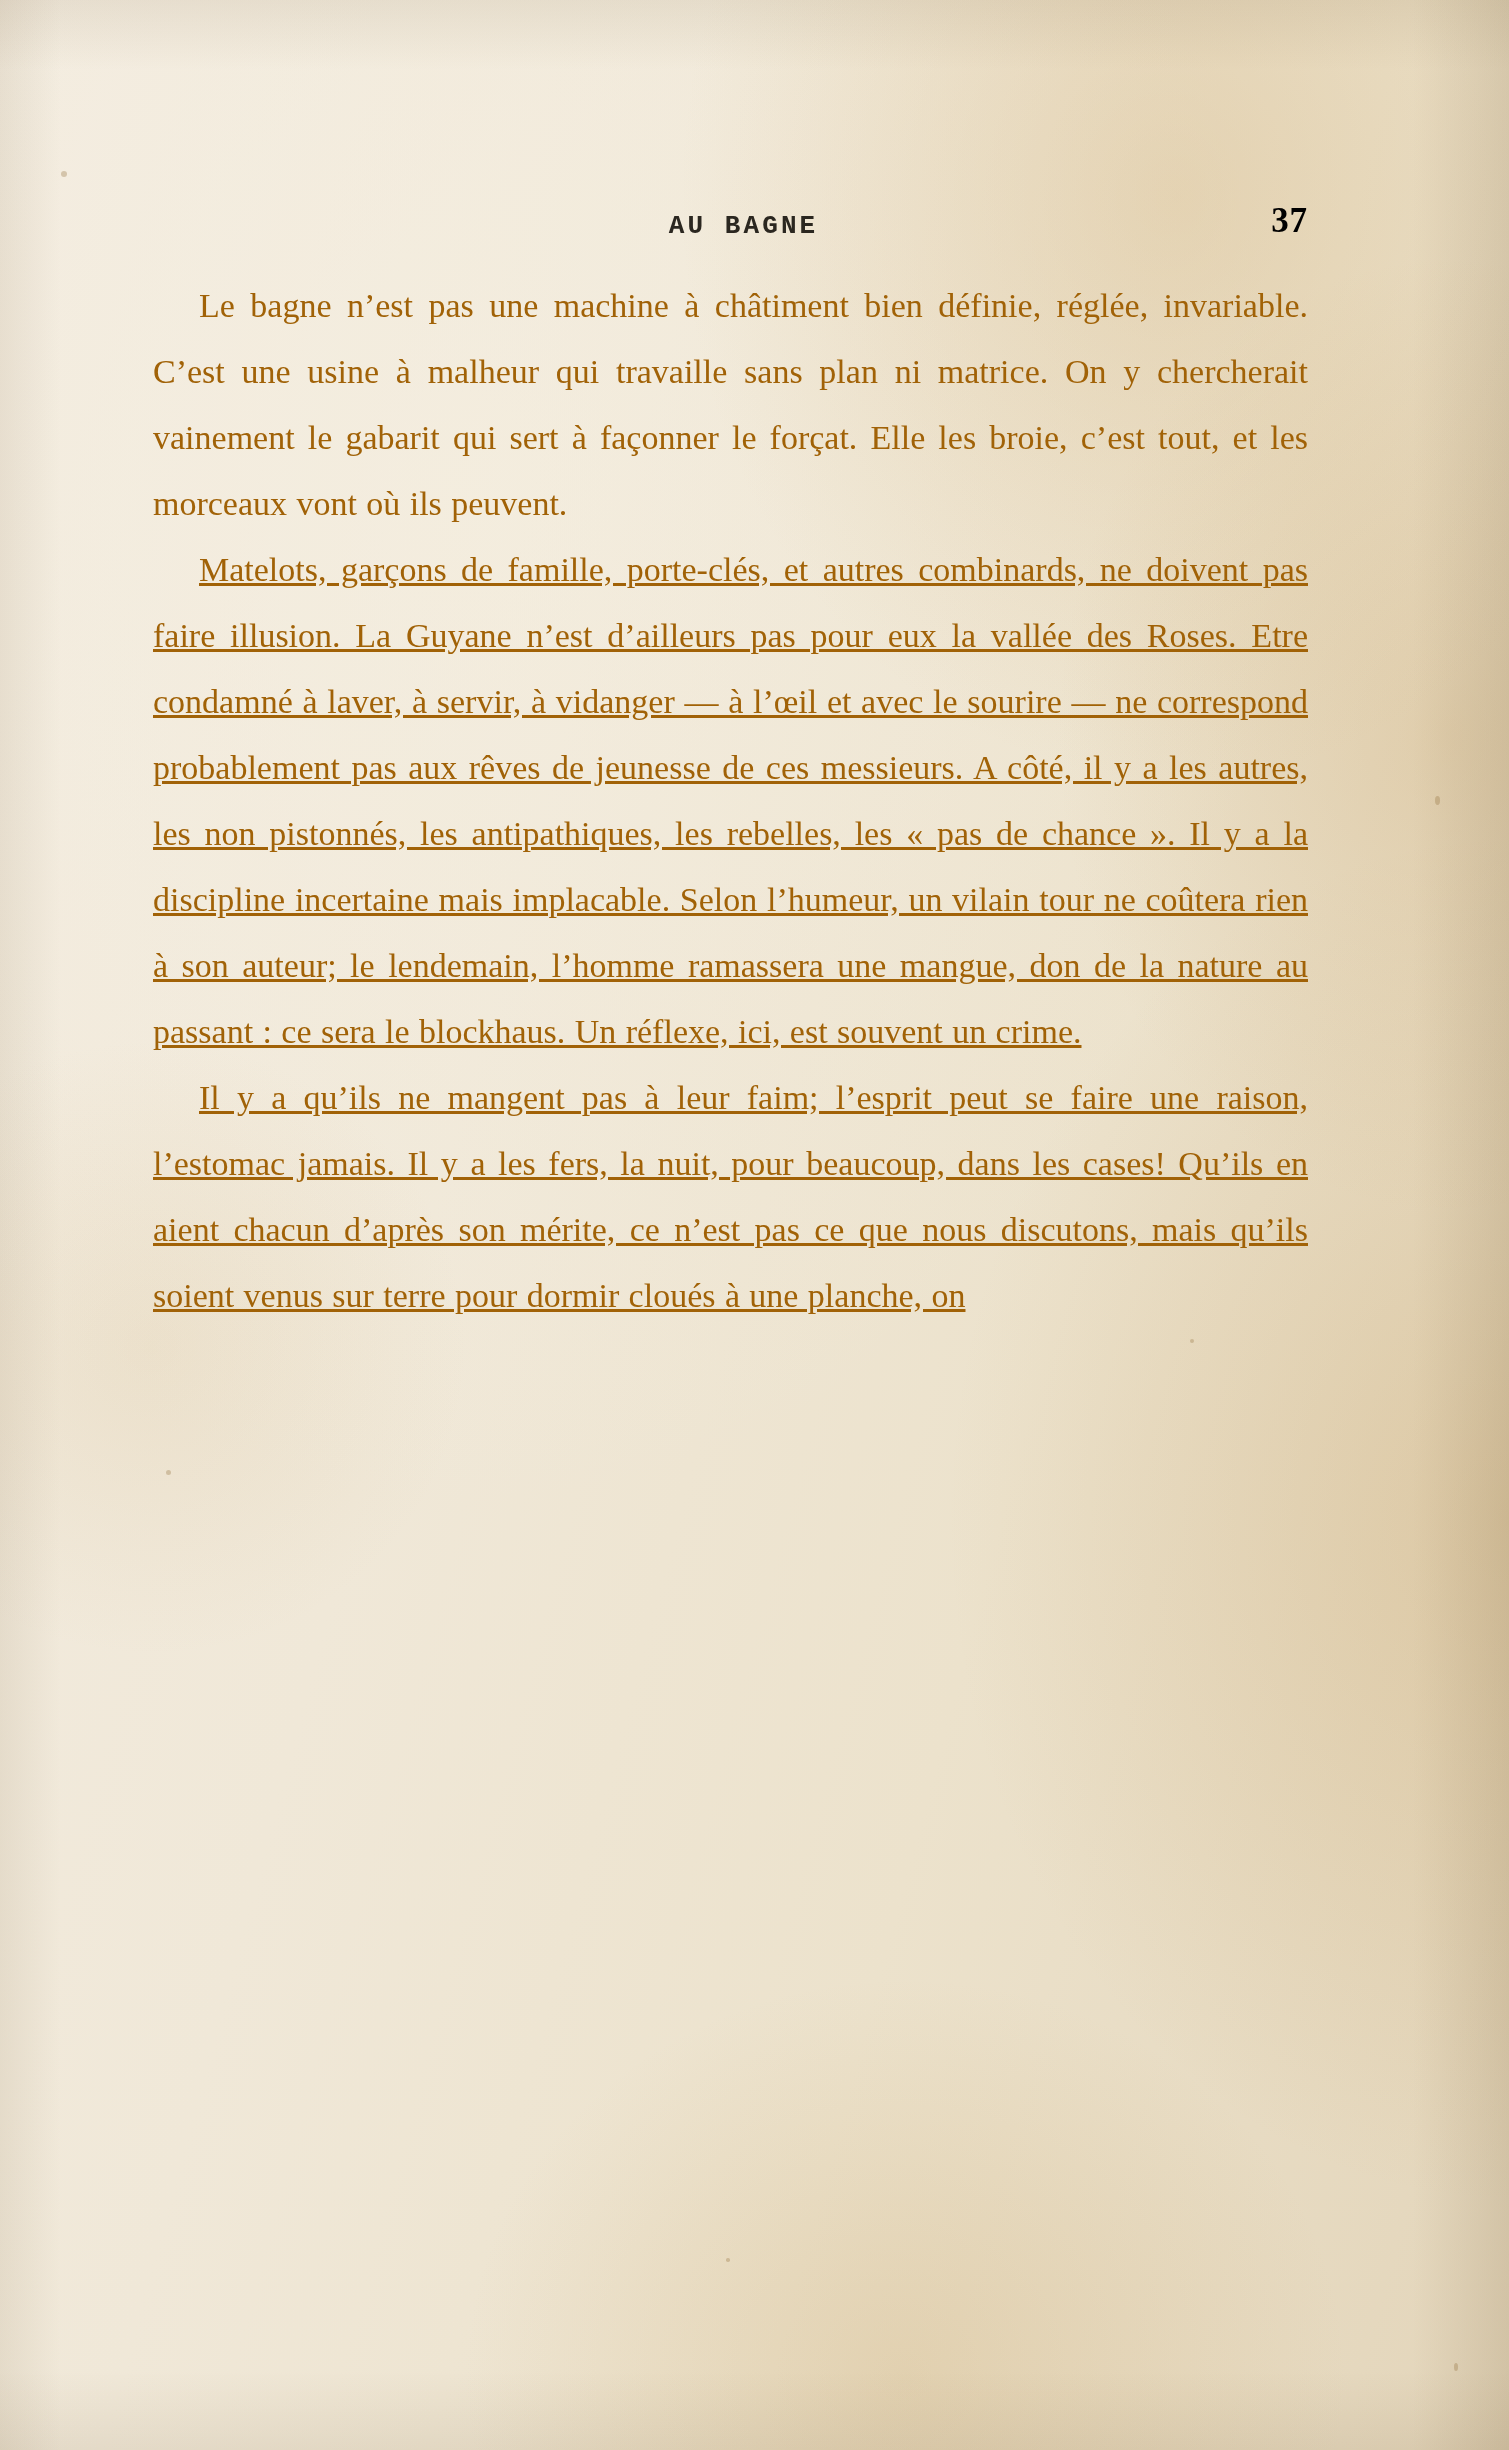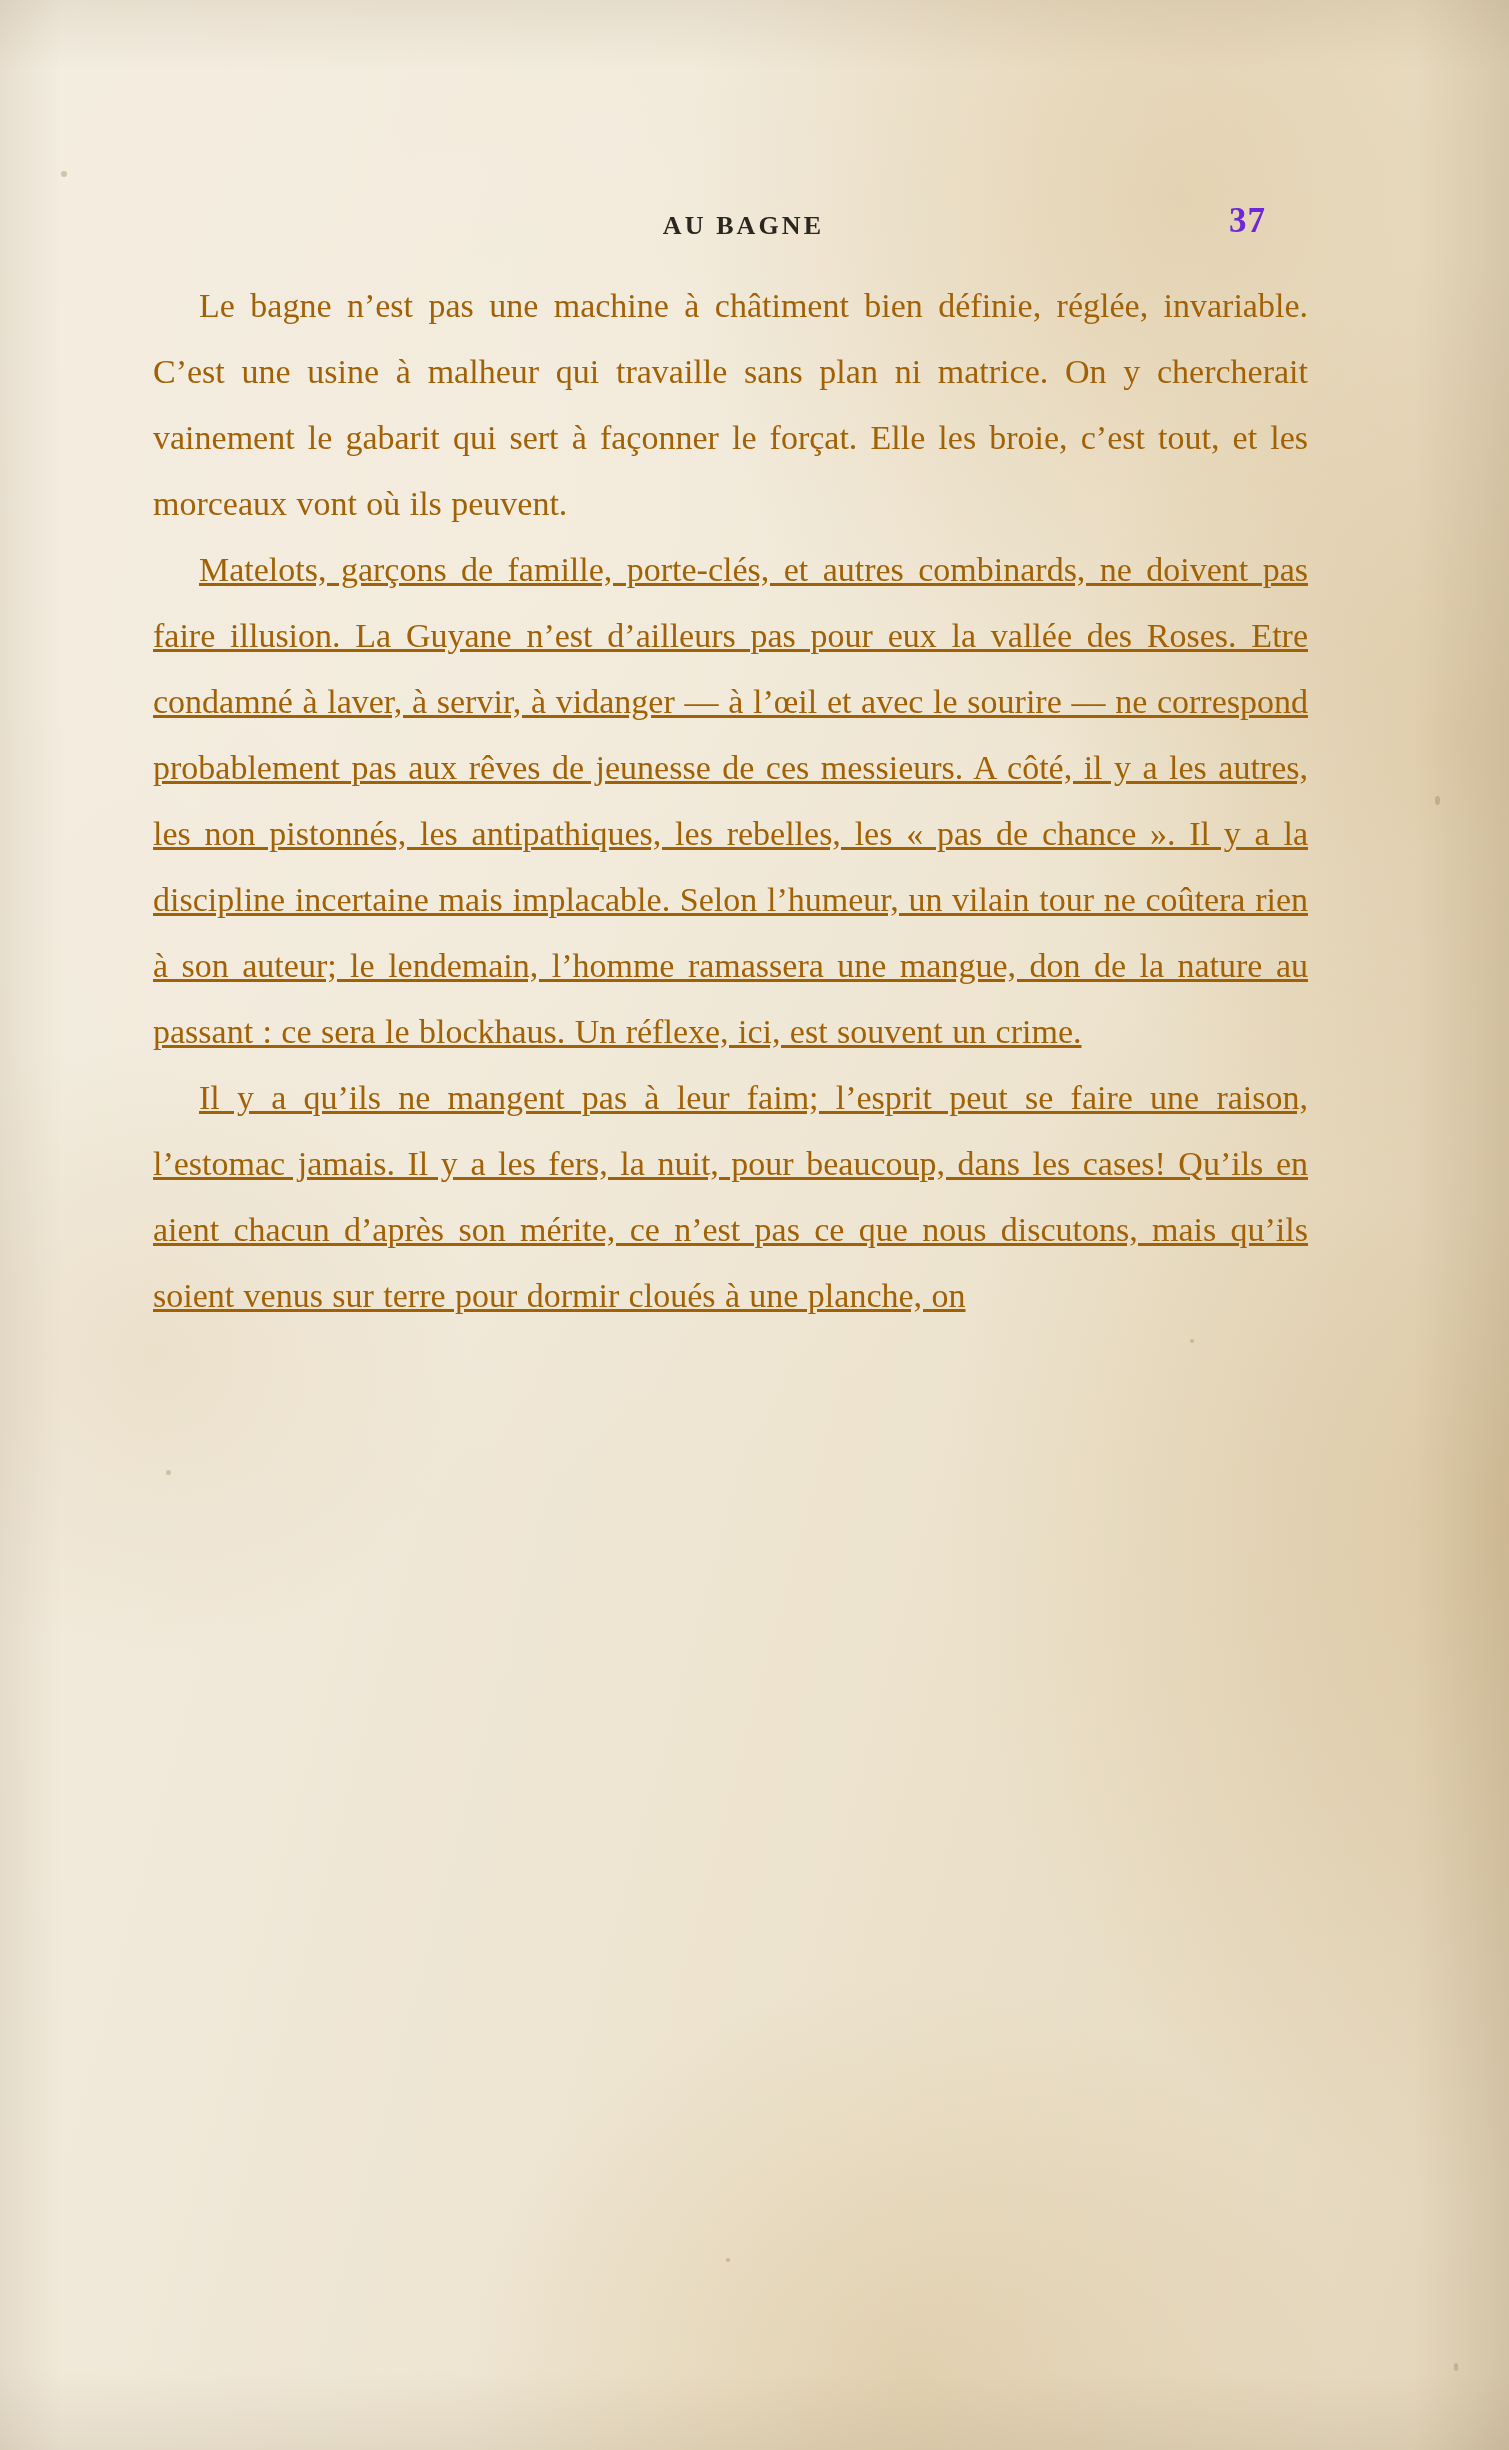--- a/index.html
+++ b/index.html
@@ -61,26 +61,28 @@
   }
   .running-head {
     flex: 1;
     text-align: center;
     font-size: 26px;
     letter-spacing: 3.1px;
     font-weight: 700;
     color: #2b2720;
     padding-left: 105px;
     font-variant: small-caps;
+    font-family: Liberation Mono, monospace;
   }
   .folio {
     font-size: 35px;
     font-weight: 700;
-    color: #6d28d9;
+    color: #000000;
     width: 79px;
+    text-align: right;
     letter-spacing: 0.9px;
   }
 
   p.para {
     margin: 0 0 0 0;
     font-size: 34px;
     line-height: 66px;
     text-align: justify;
     text-justify: inter-word;
     color: #a16207;

